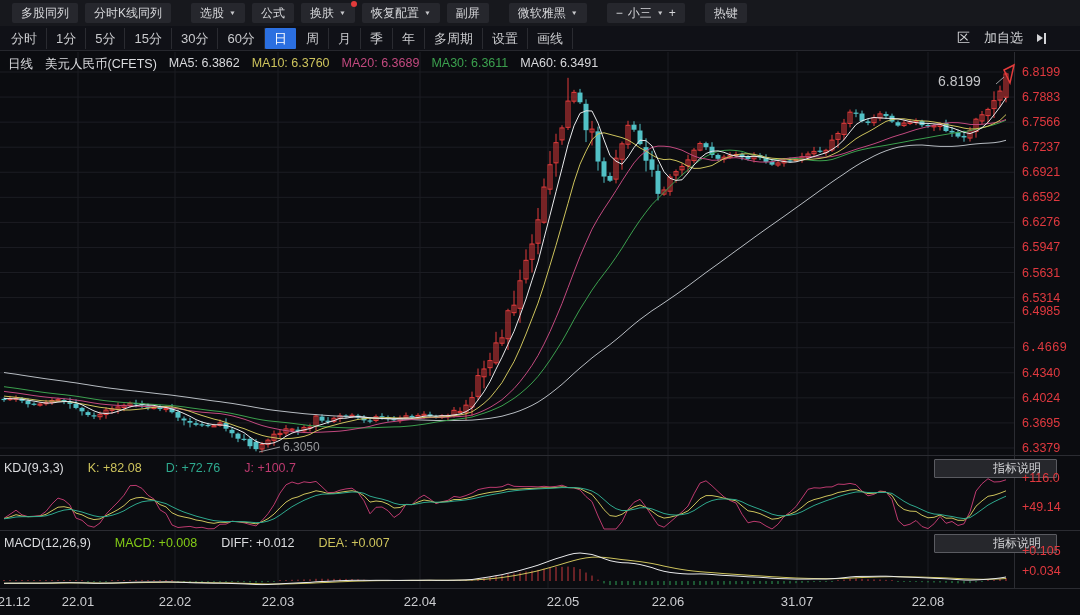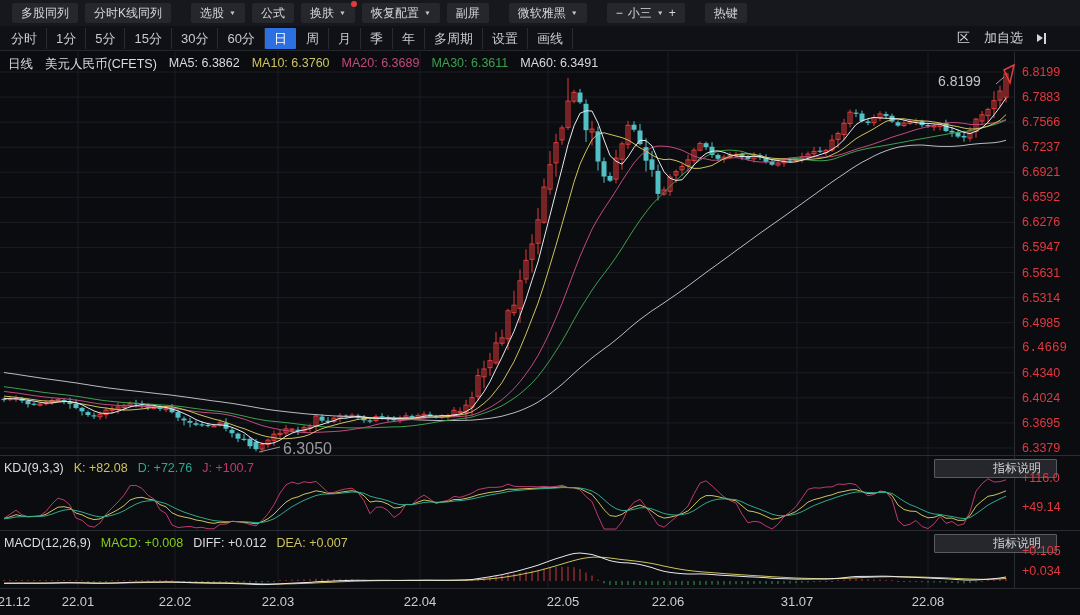--- a/index.html
+++ b/index.html
@@ -24,28 +24,28 @@
   .p-item.active{background:#2b6fe0;color:#fff;border-right:none;border-radius:1px;margin-right:1px;}
   .tb2-right{margin-left:auto;display:flex;align-items:center;gap:14px;padding-right:34px;color:#d4d5d8;}
   .tri{width:0;height:0;border-top:4px solid transparent;border-bottom:4px solid transparent;
        border-left:6px solid #d4d5d8;display:inline-block;}
   .bar{display:inline-block;width:2px;height:11px;background:#d4d5d8;margin-left:1px;}
   .switch-icon{display:flex;align-items:center;}
   
   svg{position:absolute;left:0;top:0;}
   .legend{position:absolute;left:8px;top:56px;font-size:12.5px;color:#dcdde0;display:flex;gap:12px;
        pointer-events:none;white-space:nowrap;}
-  .pane-head{position:absolute;left:4px;font-size:12.5px;display:flex;gap:10px;pointer-events:none;white-space:nowrap;}
+  .pane-head{position:absolute;left:4px;font-size:12.5px;display:flex;gap:24px;pointer-events:none;white-space:nowrap;}
   .help-btn{position:absolute;left:934px;width:78px;height:17px;background:#26272c;border:1px solid #5a5b61;
        color:#d2d3d6;font-size:12px;line-height:16px;text-align:center;border-radius:1px;padding-left:43px;}
   .ylab{position:absolute;left:1014px;width:64px;padding-left:8px;font-size:12.5px;color:#e0393f;
         box-sizing:border-box;pointer-events:none;}
   .xlab{position:absolute;top:594px;width:44px;text-align:center;font-size:13px;color:#cdced1;pointer-events:none;}
   .ann-last{position:absolute;left:938px;top:73px;font-size:14px;color:#c3c4c7;pointer-events:none;}
-  .ann-low{position:absolute;left:283px;top:440px;font-size:16px;color:#97989b;pointer-events:none;}
+  .ann-low{position:absolute;left:283px;top:440px;font-size:12px;color:#97989b;pointer-events:none;}
   .c-w{color:#dcdde0}.c-y{color:#cdc35c}.c-p{color:#c2497f}.c-g{color:#3ba04e}.c-gr{color:#d8d9dc}
   .c-teal{color:#2ea98e}.c-mag{color:#bd3a6f}.c-red{color:#84cc16}
 </style>
 </head>
 <body>
 
 <div id="app">
 
   <div class="tb1">
     <button class="btn">
@@ -701,21 +701,21 @@
 <div class="ylab" style="top: 65px;">6.8199</div>
     <div class="ylab" style="top: 90.066px;">6.7883</div>
     <div class="ylab" style="top: 115.132px;">6.7566</div>
     <div class="ylab" style="top: 140.198px;">6.7237</div>
     <div class="ylab" style="top: 165.264px;">6.6921</div>
     <div class="ylab" style="top: 190.33px;">6.6592</div>
     <div class="ylab" style="top: 215.396px;">6.6276</div>
     <div class="ylab" style="top: 240.462px;">6.5947</div>
     <div class="ylab" style="top: 265.528px;">6.5631</div>
     <div class="ylab" style="top: 290.594px;">6.5314</div>
-    <div class="ylab" style="top: 316px;">6.4985</div>
+    <div class="ylab" style="top: 304px;">6.4985</div>
     <div class="ylab" style="top: 340.726px; font-family: Liberation Mono, monospace;">6.4669</div>
     <div class="ylab" style="top: 365.792px;">6.4340</div>
     <div class="ylab" style="top: 390.858px;">6.4024</div>
     <div class="ylab" style="top: 415.924px;">6.3695</div>
     <div class="ylab" style="top: 440.99px;">6.3379</div>
     <div class="ylab" style="top: 471px;">+116.0</div>
     <div class="ylab" style="top: 500px;">+49.14</div>
     <div class="ylab" style="top: 544px;">+0.105</div>
     <div class="ylab" style="top: 564px;">+0.034</div>
     <div class="xlab" style="left: -8px;">21.12</div>

